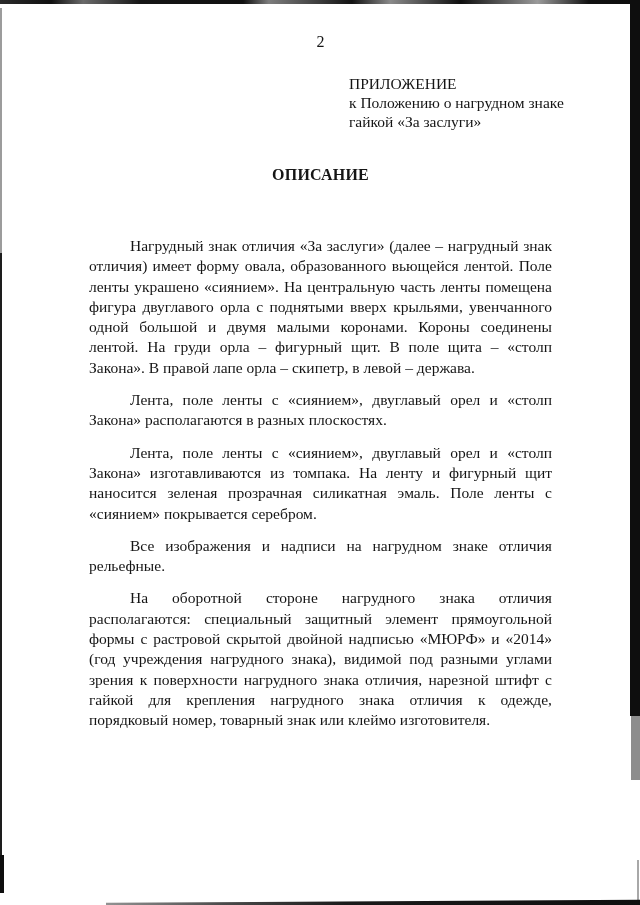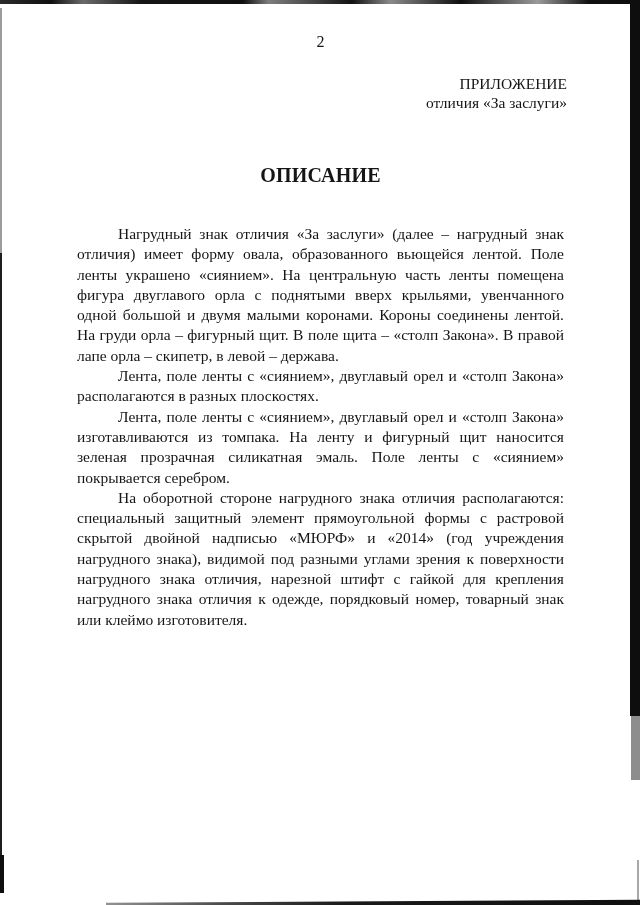--- a/index.html
+++ b/index.html
@@ -30,59 +30,61 @@
     clip-path: polygon(0 62%, 100% 12%, 100% 100%, 0 100%);
   }
 
   
   .page-number {
     position: absolute; top: 33px; left: 77px; width: 487px;
     text-align: center; font-size: 16px;
   }
   .appendix {
     position: absolute; top: 74px; left: 349px; width: 218px;
-    text-align: right; font-size: 15.5px; line-height: 19px;
+    text-align: left; font-size: 15.5px; line-height: 19px;
   }
   .doc-title {
     position: absolute; top: 165px; left: 77px; width: 487px;
-    text-align: center; font-weight: bold; font-size: 20px; line-height: 20px;
+    text-align: center; font-weight: bold; font-size: 16px; line-height: 20px;
     letter-spacing: 0.2px;
   }
   .body-text {
     position: absolute; top: 224px; left: 77px; width: 487px;
     font-size: 15.5px; line-height: 20.3px;
     text-align: justify;
   }
-  .body-text p { margin: 0; text-indent: 41px; }
+  .body-text p { margin: 12px; text-indent: 41px; }
 </style>
 </head>
 <body>
 
 <div class="page">
 
   <div class="edge-top"></div>
   <div class="edge-right"></div>
   <div class="edge-right-fade"></div>
   <div class="edge-right-thin"></div>
   <div class="edge-left-top"></div>
   <div class="edge-left-mid"></div>
   <div class="edge-left-thick"></div>
   <div class="edge-bottom"></div>
 
   <div class="page-number">2</div>
 
   <div class="appendix">
     <div>ПРИЛОЖЕНИЕ</div>
-    <div>отличия «За заслуги»</div>
+    <div>к Положению о нагрудном знаке</div>
+    <div>гайкой «За заслуги»</div>
   </div>
 
   <div class="doc-title">
     <div>ОПИСАНИЕ</div>
   </div>
 
   <div class="body-text">
     <p>Нагрудный знак отличия «За заслуги» (далее – нагрудный знак отличия) имеет форму овала, образованного вьющейся лентой. Поле ленты украшено «сиянием». На центральную часть ленты помещена фигура двуглавого орла с поднятыми вверх крыльями, увенчанного одной большой и двумя малыми коронами. Короны соединены лентой. На груди орла – фигурный щит. В поле щита – «столп Закона». В правой лапе орла – скипетр, в левой – держава.</p>
     <p>Лента, поле ленты с «сиянием», двуглавый орел и «столп Закона» располагаются в разных плоскостях.</p>
     <p>Лента, поле ленты с «сиянием», двуглавый орел и «столп Закона» изготавливаются из томпака. На ленту и фигурный щит наносится зеленая прозрачная силикатная эмаль. Поле ленты с «сиянием» покрывается серебром.</p>
+    <p>Все изображения и надписи на нагрудном знаке отличия рельефные.</p>
     <p>На оборотной стороне нагрудного знака отличия располагаются: специальный защитный элемент прямоугольной формы с растровой скрытой двойной надписью «МЮРФ» и «2014» (год учреждения нагрудного знака), видимой под разными углами зрения к поверхности нагрудного знака отличия, нарезной штифт с гайкой для крепления нагрудного знака отличия к одежде, порядковый номер, товарный знак или клеймо изготовителя.</p>
   </div>
 
 </div>
 
 </body></html>

